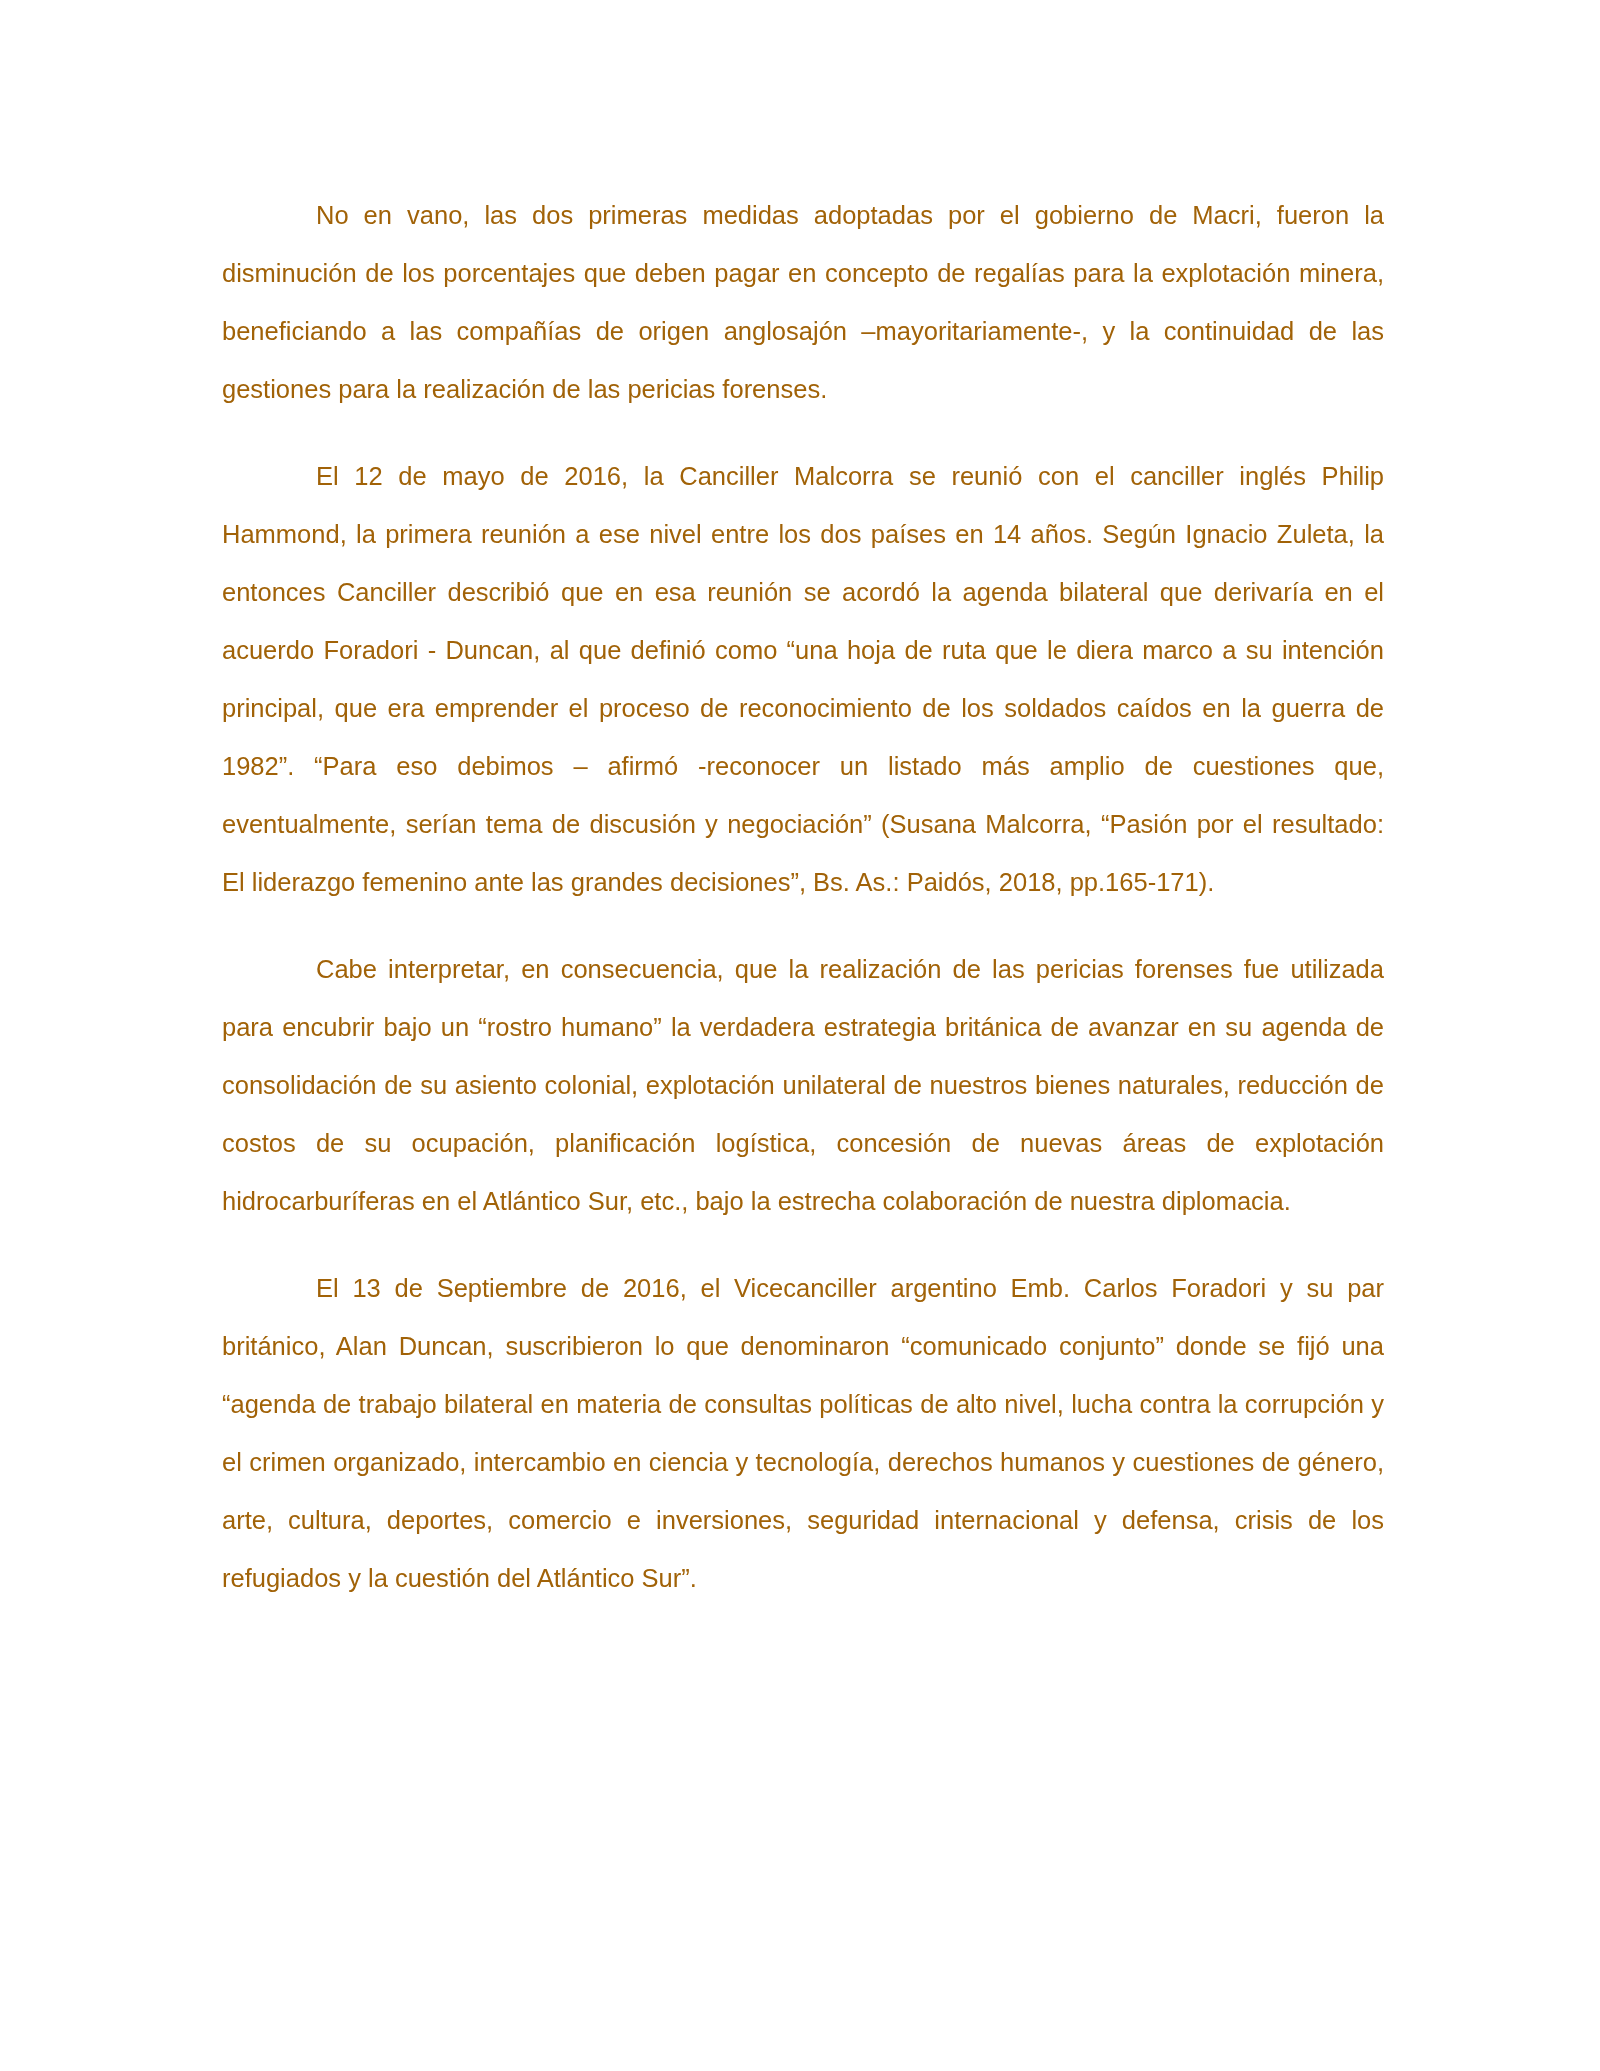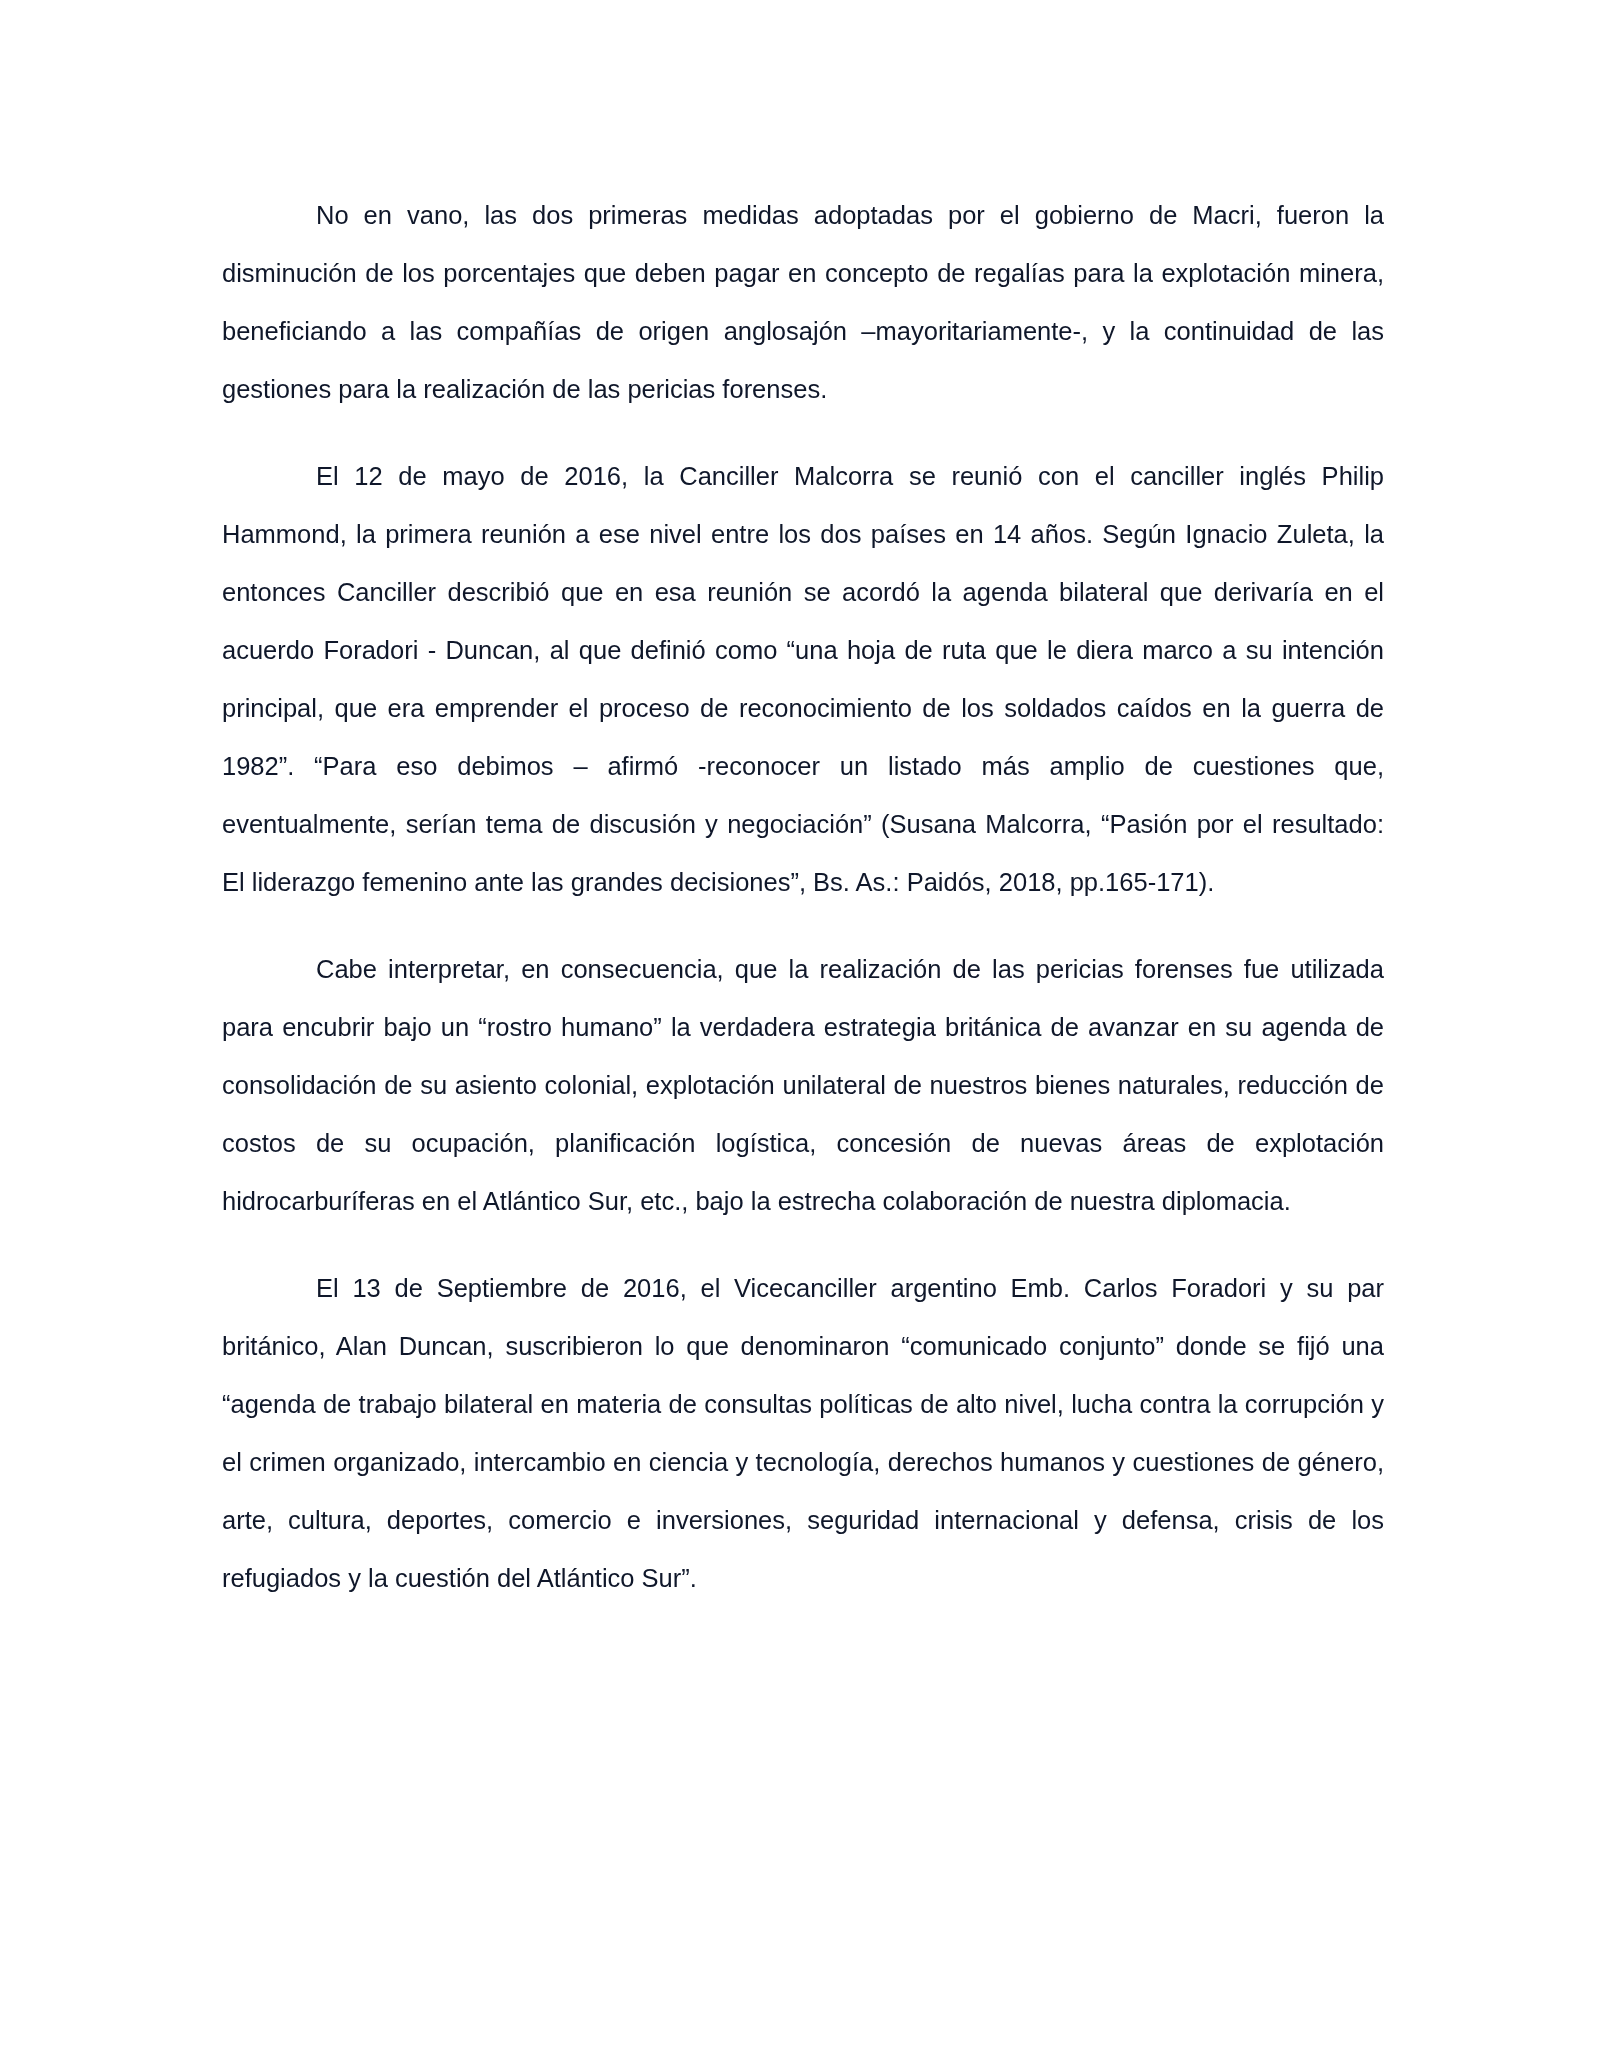--- a/index.html
+++ b/index.html
@@ -11,21 +11,21 @@
       width: 1600px;
       height: 2071px;
       position: relative;
       overflow: hidden;
     }
     .page {
       position: absolute;
       left: 222px;
       top: 186px;
       width: 1162px;
-      color: #0f172a;
+      color: #a16207;
       font-family: "Liberation Sans", sans-serif;
       font-size: 25.5px;
       line-height: 58px;
     }
     .para {
       margin: 0 0 29px 0;
       text-align: justify;
       text-indent: 94px;
       hyphens: none;
     }

